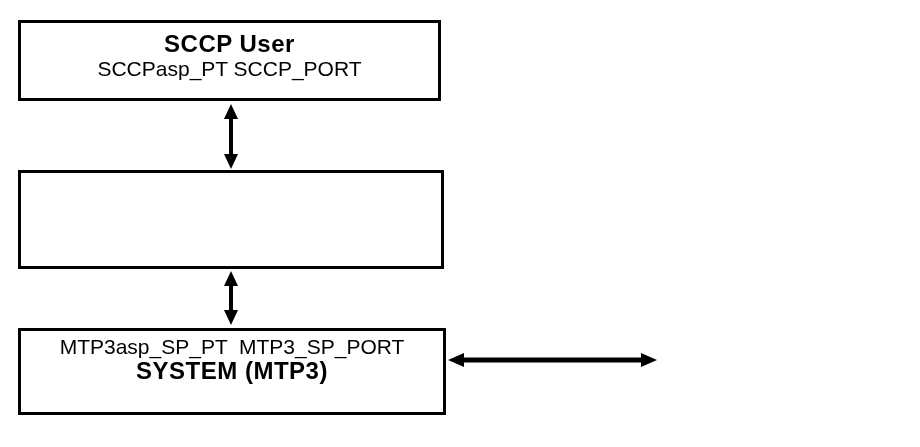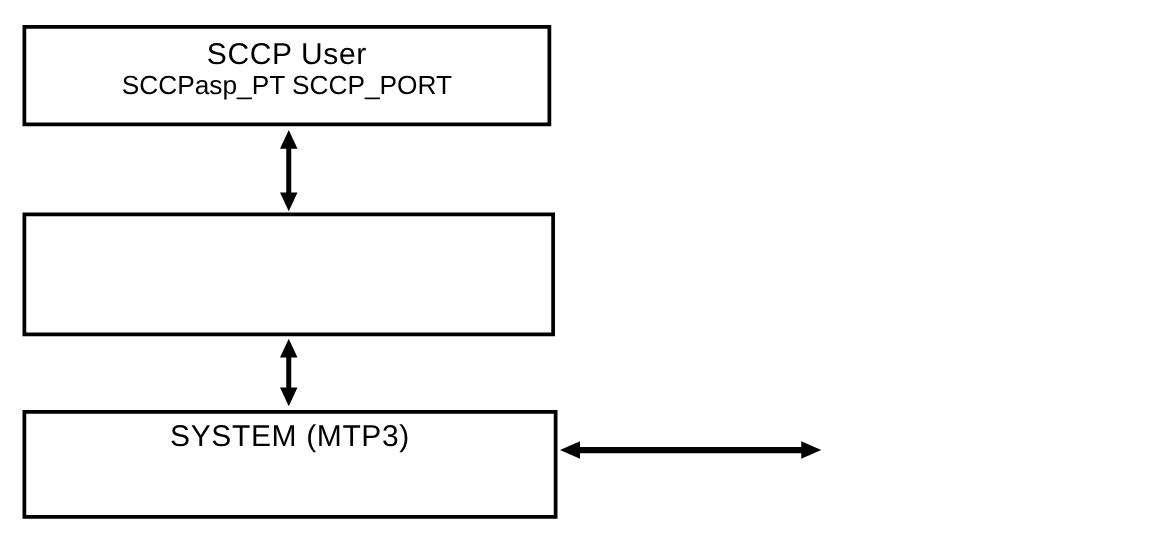--- a/index.html
+++ b/index.html
@@ -21,21 +21,21 @@
     border: 3px solid #000000;
     box-sizing: border-box;
     text-align: center;
     color: #000000;
   }
   .box-sccp-user   { left: 18px;  top: 20px;  width: 423px; height: 81px;  padding-top: 7px; }
   .box-sccp        { left: 18px;  top: 170px; width: 426px; height: 99px;  padding-top: 8px; }
   .box-system-mtp3 { left: 18px;  top: 328px; width: 428px; height: 87px;  padding-top: 5px; }
   .box-sut         { left: 659px; top: 41px;  width: 229px; height: 382px; padding-top: 13px; }
   .box-title {
-    font-weight: normal;
+    font-weight: bold;
     font-size: 24px;
     line-height: 28px;
     white-space: pre-wrap;
     letter-spacing: 0.5px;
   }
   .box-ports {
     font-size: 21px;
     line-height: 21px;
     white-space: pre-wrap;
   }
@@ -76,17 +76,18 @@
 
   <div class="box box-sccp-user">
     <div class="box-title">SCCP User</div>
     <div class="box-ports">SCCPasp_PT SCCP_PORT</div>
   </div>
 
   <div class="box box-sccp">
   </div>
 
   <div class="box box-system-mtp3">
+    <div class="box-ports">MTP3asp_SP_PT  MTP3_SP_PORT</div>
     <div class="box-title">SYSTEM (MTP3)</div>
   </div>
 
 
 </div>
 
 </body></html>

